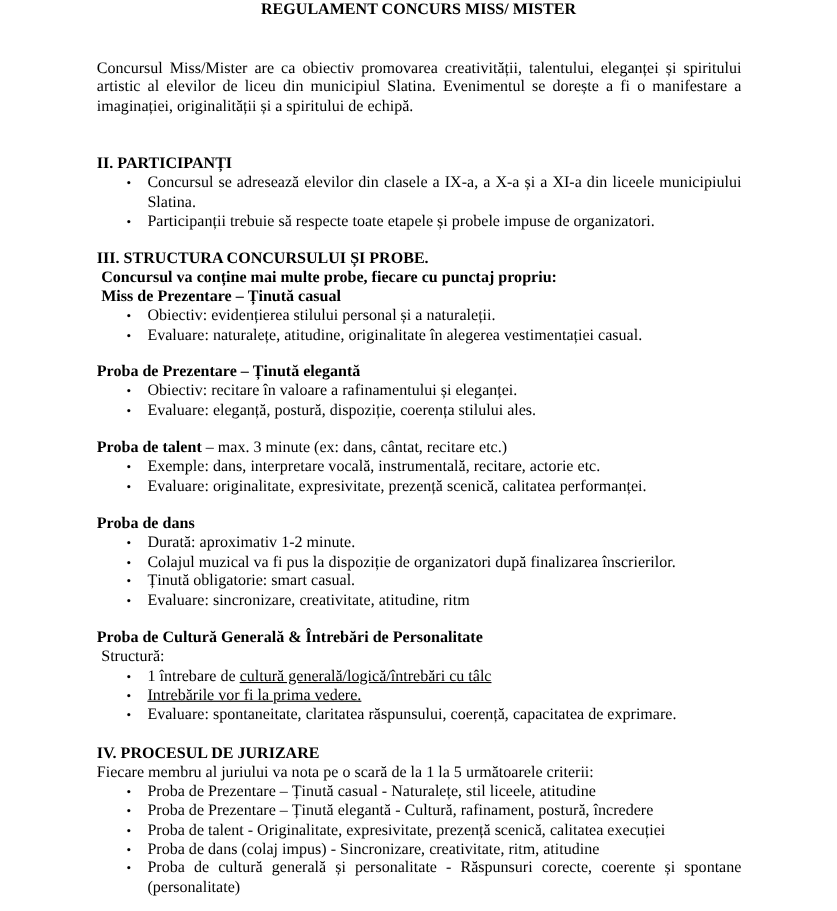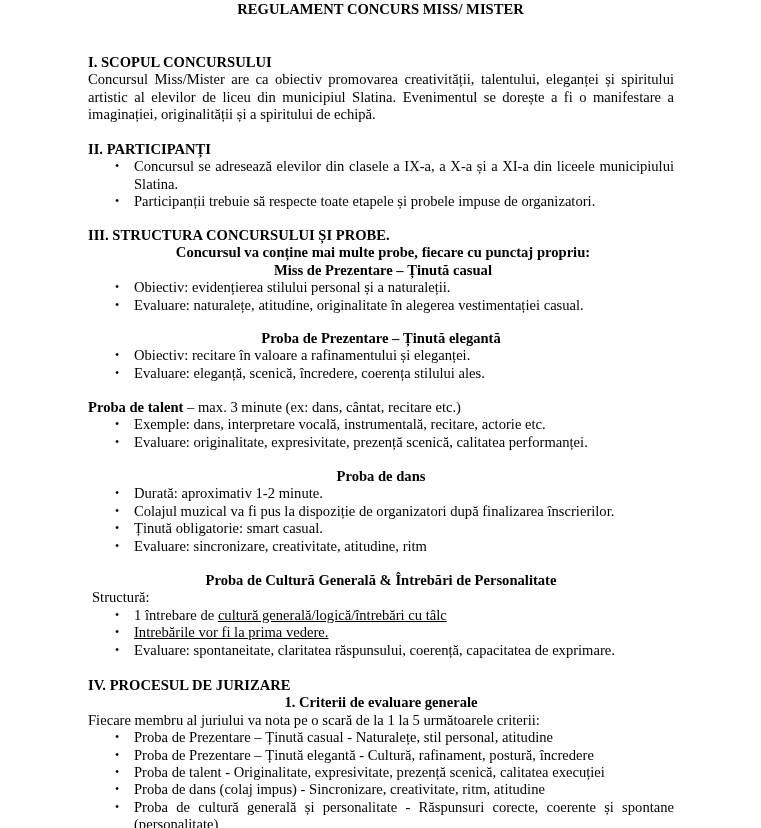--- a/index.html
+++ b/index.html
@@ -28,21 +28,21 @@
       left: 0;
       width: 761px;
       top: 1px;
       text-align: center;
       font-weight: bold;
       font-size: 14.6px;
       line-height: 17.4px;
     }
     .block { position: absolute; left: 0; width: 586px; }
     .h1 { font-weight: bold; }
-    .h2 { font-weight: bold; text-align: center; }
+    .h2 { font-weight: bold; }
     .h2.indent1 { padding-left: 4px; }
     .para { text-align: justify; }
     .para.indent1 { padding-left: 4px; }
     ul.bullets {
       list-style: none;
       margin: 0;
       padding: 0;
     }
     ul.bullets li {
       position: relative;
@@ -59,21 +59,20 @@
     .normal { font-weight: normal; margin-top: 19px; }
   </style>
 </head>
 <body>
 
 <div class="doc-title">REGULAMENT CONCURS MISS/ MISTER</div>
 
 <div class="page">
 
   <div class="block" style="top:54px;">
-    <div class="h1">I. SCOPUL CONCURSULUI</div>
     <div class="para">Concursul Miss/Mister are ca obiectiv promovarea creativității, talentului, eleganței și spiritului artistic al elevilor de liceu din municipiul Slatina. Evenimentul se dorește a fi o manifestare a imaginației, originalității și a spiritului de echipă.</div>
   </div>
 
   <div class="block" style="top:141px;">
     <div class="h1">II. PARTICIPANȚI</div>
     <ul class="bullets">
       <li><span class="bullet">•</span><span>Concursul se adresează elevilor din clasele a IX-a, a X-a și a XI-a din liceele municipiului Slatina.</span></li>
       <li><span class="bullet">•</span><span>Participanții trebuie să respecte toate etapele și probele impuse de organizatori.</span></li>
     </ul>
   </div>
@@ -85,21 +84,21 @@
     <ul class="bullets">
       <li><span class="bullet">•</span><span>Obiectiv: evidențierea stilului personal și a naturaleții.</span></li>
       <li><span class="bullet">•</span><span>Evaluare: naturalețe, atitudine, originalitate în alegerea vestimentației casual.</span></li>
     </ul>
   </div>
 
   <div class="block" style="top:330px;">
     <div class="h2">Proba de Prezentare –  Ținută elegantă</div>
     <ul class="bullets">
       <li><span class="bullet">•</span><span>Obiectiv: recitare în valoare a rafinamentului și eleganței.</span></li>
-      <li><span class="bullet">•</span><span>Evaluare: eleganță, scenică, încredere, coerența stilului ales.</span></li>
+      <li><span class="bullet">•</span><span>Evaluare: eleganță, postură, dispoziție, coerența stilului ales.</span></li>
     </ul>
   </div>
 
   <div class="block" style="top:399px;">
     <div><span class="h2">Proba de talent</span><span class="normal"> – max. 3 minute (ex: dans, cântat, recitare etc.)</span></div>
     <ul class="bullets">
       <li><span class="bullet">•</span><span>Exemple: dans, interpretare vocală, instrumentală, recitare, actorie etc.</span></li>
       <li><span class="bullet">•</span><span>Evaluare: originalitate, expresivitate, prezență scenică, calitatea performanței.</span></li>
     </ul>
   </div>
@@ -119,24 +118,23 @@
     <div class="para indent1">Structură:</div>
     <ul class="bullets">
       <li><span class="bullet">•</span><span>1 întrebare de </span><span class="u">cultură generală/logică/întrebări cu tâlc</span></li>
       <li><span class="bullet">•</span><span></span><span class="u">Intrebările vor fi la prima vedere.</span></li>
       <li><span class="bullet">•</span><span>Evaluare: spontaneitate, claritatea răspunsului, coerență, capacitatea de exprimare.</span><span class="u"></span></li>
     </ul>
   </div>
 
   <div class="block" style="top:677px;">
     <div class="h1">IV. PROCESUL DE JURIZARE</div>
-    <div class="h2">1. Criterii de evaluare generale</div>
     <div class="para">Fiecare membru al juriului va nota pe o scară de la 1 la 5 următoarele criterii:</div>
     <ul class="bullets">
-      <li><span class="bullet">•</span><span>Proba de Prezentare – Ținută casual - Naturalețe, stil personal, atitudine</span></li>
+      <li><span class="bullet">•</span><span>Proba de Prezentare – Ținută casual - Naturalețe, stil liceele, atitudine</span></li>
       <li><span class="bullet">•</span><span>Proba de Prezentare –  Ținută elegantă - Cultură, rafinament, postură, încredere</span></li>
       <li><span class="bullet">•</span><span>Proba de talent - Originalitate, expresivitate, prezență scenică, calitatea execuției</span></li>
       <li><span class="bullet">•</span><span>Proba de dans (colaj impus) - Sincronizare, creativitate, ritm, atitudine</span></li>
       <li><span class="bullet">•</span><span>Proba de cultură generală și personalitate - Răspunsuri corecte, coerente și spontane (personalitate)</span></li>
     </ul>
   </div>
 
 </div>
 
 </body></html>

